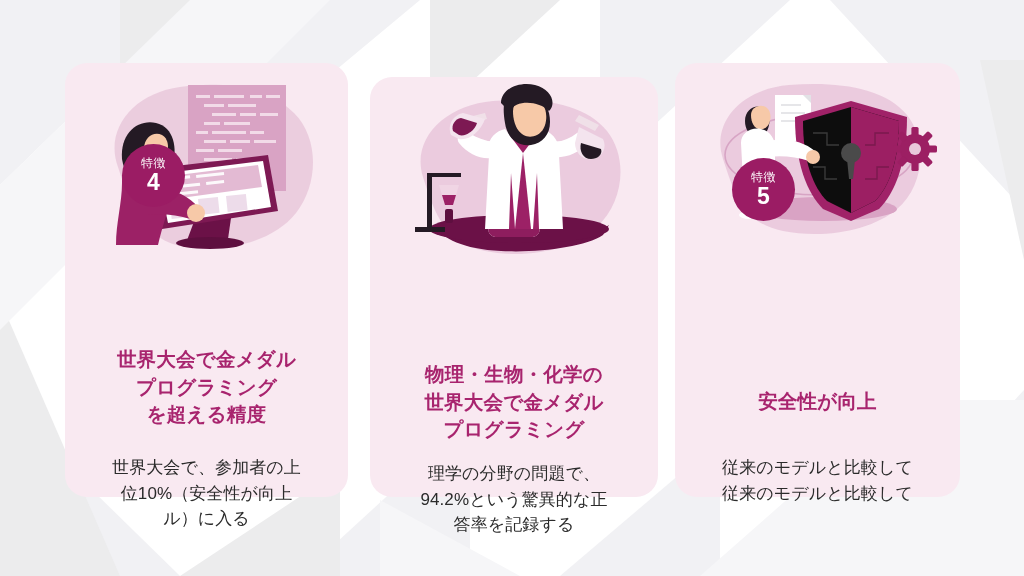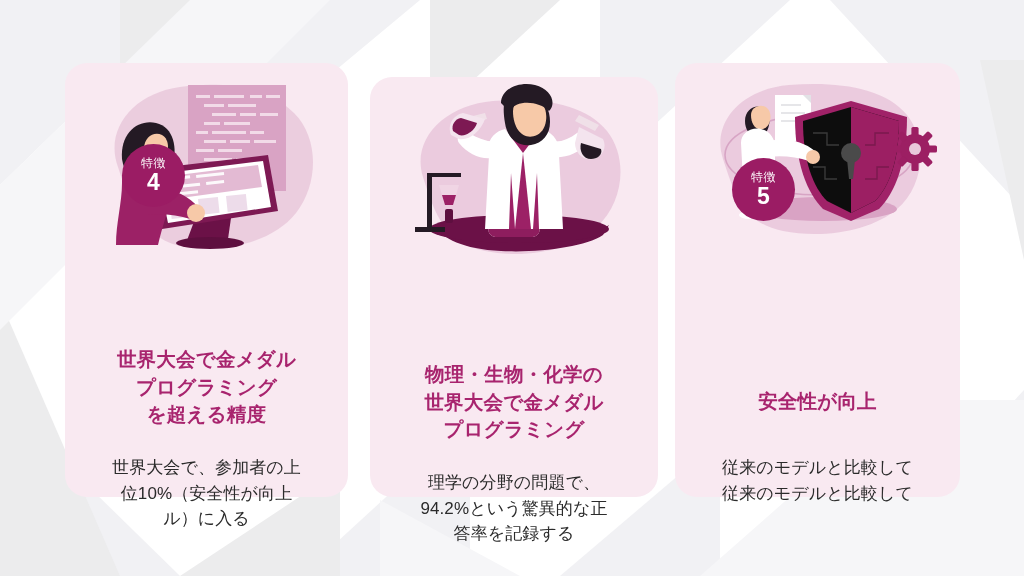--- a/index.html
+++ b/index.html
@@ -98,21 +98,21 @@
     text-align: center;
     color: #2b2b2b;
     font-size: 17px;
     line-height: 1.5;
     letter-spacing: 0.1px;
   }
 
   .t1 { top: 283px; }
   .b1 { top: 392px; }
   .t2 { top: 284px; text-align: center; }
-  .b2 { top: 393px; }
+  .b2 { top: 384px; }
   .t3 { top: 325px; }
   .b3 { top: 392px; }
 </style>
 </head>
 <body>
 
 <div class="stage">
 
   <svg class="bg-facets" viewBox="0 0 1024 576" xmlns="http://www.w3.org/2000/svg">
     <rect x="0" y="0" width="1024" height="576" fill="#ffffff"></rect>

